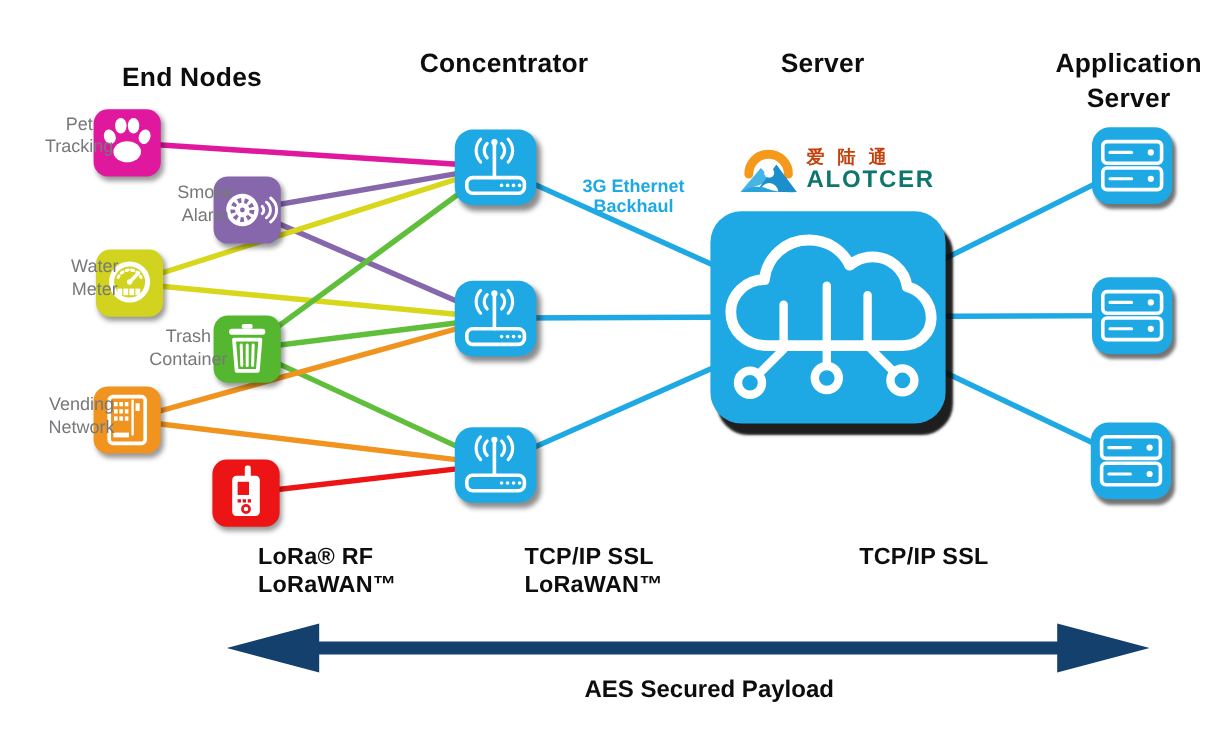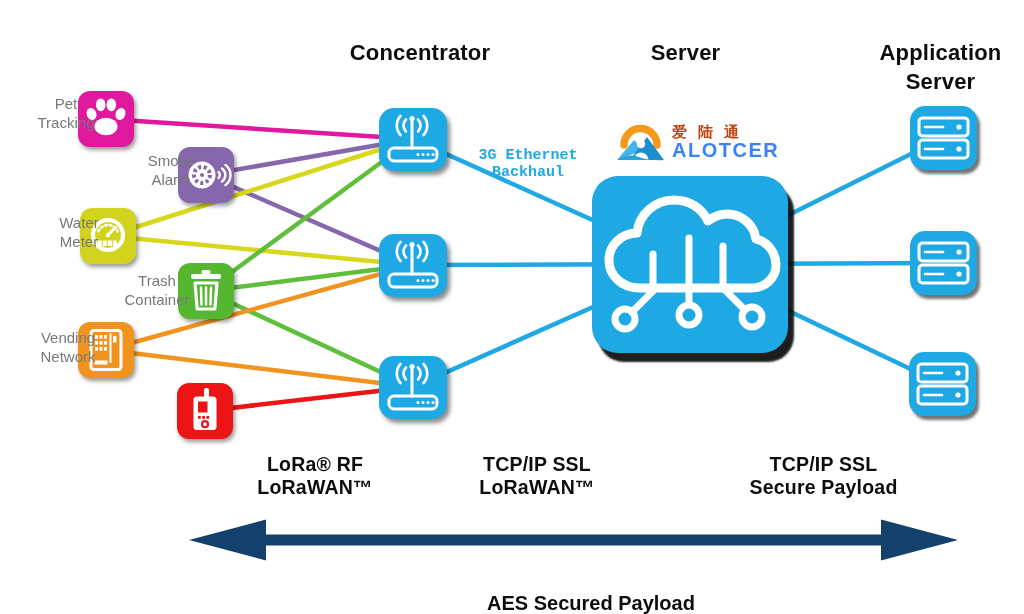--- a/index.html
+++ b/index.html
@@ -14,31 +14,31 @@
   .node svg{display:block;}
   .nlabel{position:absolute;z-index:3;width:80px;text-align:center;color:#77787b;
           font-size:15px;line-height:19px;padding-left:26px;}
   .gw{position:absolute;z-index:2;width:68px;height:63px;border-radius:15px;background:#1fa9e4;
       box-shadow:3px 4px 4px rgba(0,0,0,.45);display:flex;align-items:center;justify-content:center;}
   .srv{position:absolute;z-index:2;width:67px;height:64px;border-radius:15px;background:#1fa9e4;
        box-shadow:3px 4px 3px rgba(0,0,0,.55);display:flex;align-items:center;justify-content:center;}
   #cloudbox{position:absolute;z-index:2;left:592px;top:176px;width:196px;height:177px;
             border-radius:26px;background:#1fa9e4;box-shadow:6px 9px 2px rgba(5,5,5,.9);
             display:flex;align-items:center;justify-content:center;}
-  .blabel{position:absolute;z-index:3;text-align:center;font-weight:bold;color:#0d0d0d;
+  .blabel{position:absolute;z-index:3;font-weight:bold;color:#0d0d0d;
           font-size:19.5px;line-height:23px;letter-spacing:.2px;}
   #backhaul{position:absolute;z-index:3;left:458px;top:147px;width:140px;text-align:center;
-            color:#1fa9e4;font-weight:bold;font-size:15px;line-height:17px;font-family:Liberation Mono, monospace;}
-  #aes{position:absolute;z-index:3;left:430px;top:592px;width:322px;text-align:center;
+            color:#1fa9e4;font-weight:bold;font-size:15px;line-height:17px;}
+  #aes{position:absolute;z-index:3;left:430px;top:564px;width:322px;text-align:center;
        font-weight:bold;font-size:20px;color:#0d0d0d;}
   #arrow{position:absolute;z-index:2;left:0;top:0;}
   #logo{position:absolute;z-index:3;left:614px;top:116px;display:flex;align-items:center;}
   #logo-text{margin-left:6px;}
   #logo-cn{font-size:15px;font-weight:bold;color:#c2410c;letter-spacing:11px;line-height:17px;white-space:nowrap;}
-  #logo-en{font-size:20px;font-weight:bold;color:#3b82f6;letter-spacing:1.5px;line-height:21px;}
+  #logo-en{font-size:20px;font-weight:bold;color:#0f766e;letter-spacing:1.5px;line-height:21px;}
   .ic{stroke:#fff;fill:none;stroke-linecap:round;stroke-linejoin:round;}
   .icf{fill:#fff;stroke:none;}
   .icc{fill:var(--c);stroke:none;}
 </style>
 </head>
 <body>
 
 <div id="canvas">
 
   <svg id="wires" width="1024" height="614">
@@ -54,20 +54,21 @@
       <line x1="106" y1="350" x2="413" y2="387" stroke="#f0941f" stroke-width="4.5" stroke-linecap="round"></line>
       <line x1="205" y1="411" x2="413" y2="387" stroke="#ec1414" stroke-width="4.5" stroke-linecap="round"></line>
       <line x1="413" y1="139" x2="690" y2="264" stroke="#1fa9e4" stroke-width="4.5" stroke-linecap="round"></line>
       <line x1="413" y1="265" x2="690" y2="264" stroke="#1fa9e4" stroke-width="4.5" stroke-linecap="round"></line>
       <line x1="413" y1="387" x2="690" y2="264" stroke="#1fa9e4" stroke-width="4.5" stroke-linecap="round"></line>
       <line x1="690" y1="264" x2="943" y2="138" stroke="#1fa9e4" stroke-width="4.5" stroke-linecap="round"></line>
       <line x1="690" y1="264" x2="943" y2="263" stroke="#1fa9e4" stroke-width="4.5" stroke-linecap="round"></line>
       <line x1="690" y1="264" x2="942" y2="384" stroke="#1fa9e4" stroke-width="4.5" stroke-linecap="round"></line>
     </svg>
 
+  <div class="hdr" style="left:70px;top:50px;width:180px;">End Nodes</div>
   <div class="hdr" style="left:330px;top:38px;width:180px;">
     <div>Concentrator</div>
   </div>
   <div class="hdr" style="left:608px;top:38px;width:155px;">
     <div>Server</div>
   </div>
   <div class="hdr" style="left:853px;top:38px;width:175px;">
     <div>Application</div>
     <div>Server</div>
   </div>
@@ -277,21 +278,20 @@
   <div class="blabel" style="left:215px;top:453px;width:200px;">
     <div>LoRa® RF</div>
       <div>LoRaWAN™</div>
     </div>
   <div class="blabel" style="left:437px;top:453px;width:200px;">
     <div>TCP/IP SSL</div>
       <div>LoRaWAN™</div>
     </div>
   <div class="blabel" style="left:716px;top:453px;width:215px;">
     <div>TCP/IP SSL</div>
-      <div>Secure Payload</div>
     </div>
 
   <svg id="arrow" width="1024" height="614">
     <polygon fill="#14406e" points="189,540 266,519.5 266,534.5 881,534.5 881,519.5 958,540 881,560.5 881,545.5 266,545.5 266,560.5"></polygon>
   </svg>
   <div id="aes">AES Secured Payload</div>
 
 </div>
 
 </body></html>

